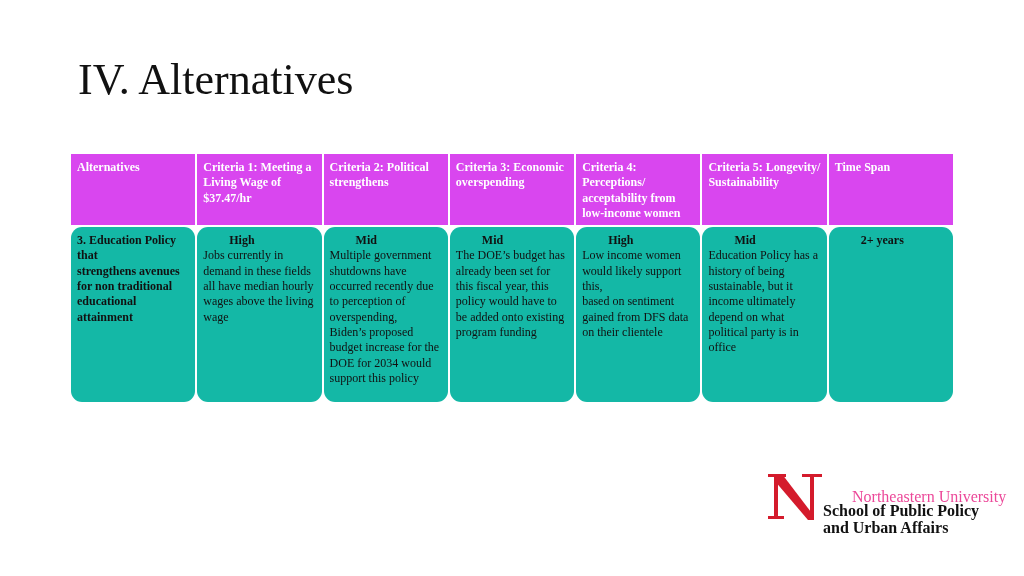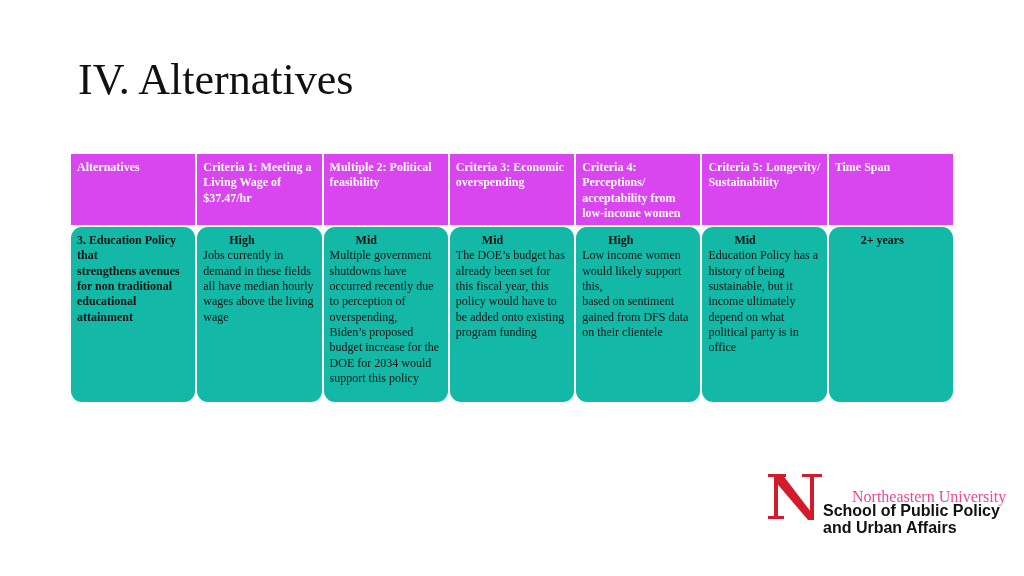--- a/index.html
+++ b/index.html
@@ -37,21 +37,21 @@
   }
   .logo-n { position: absolute; left: 0; top: 0; }
   .logo-univ {
     position: absolute; left: 56px; top: 14px;
     font-family: "Liberation Serif", serif; font-size: 16px; color: #ec4899;
     white-space: nowrap;
     margin-left: 28px;
   }
   .logo-school {
     position: absolute; left: 55px; top: 28px;
-    font-family: Liberation Sans, sans-serif; font-weight: bold;
+    font-family: Liberation Serif, serif; font-weight: bold;
     font-size: 16px; line-height: 17px; color: #111; white-space: nowrap;
   }
 </style>
 </head>
 <body>
 
 <h1 class="slide-title">IV. Alternatives</h1>
 
 <table class="alt-table">
   <colgroup>
@@ -60,21 +60,21 @@
       <col style="width:124px">
     <col style="width:124px">
       <col style="width:124px">
       <col style="width:124px">
       <col style="width:124px">
   </colgroup>
   <thead>
     <tr>
       <th>Alternatives</th>
       <th>Criteria 1: Meeting a Living Wage of  $37.47/hr</th>
-      <th>Multiple 2: Political feasibility</th>
+      <th>Criteria 2: Political strengthens</th>
       <th>Criteria 3: Economic overspending</th>
       <th>Criteria 4: Perceptions/ acceptability from low-income women</th>
       <th>Criteria 5: Longevity/ Sustainability</th>
       <th>Time Span</th>
     </tr>
   </thead>
   <tbody>
     <tr>
       <td>
         <span class="alt-name">3. Education Policy that

